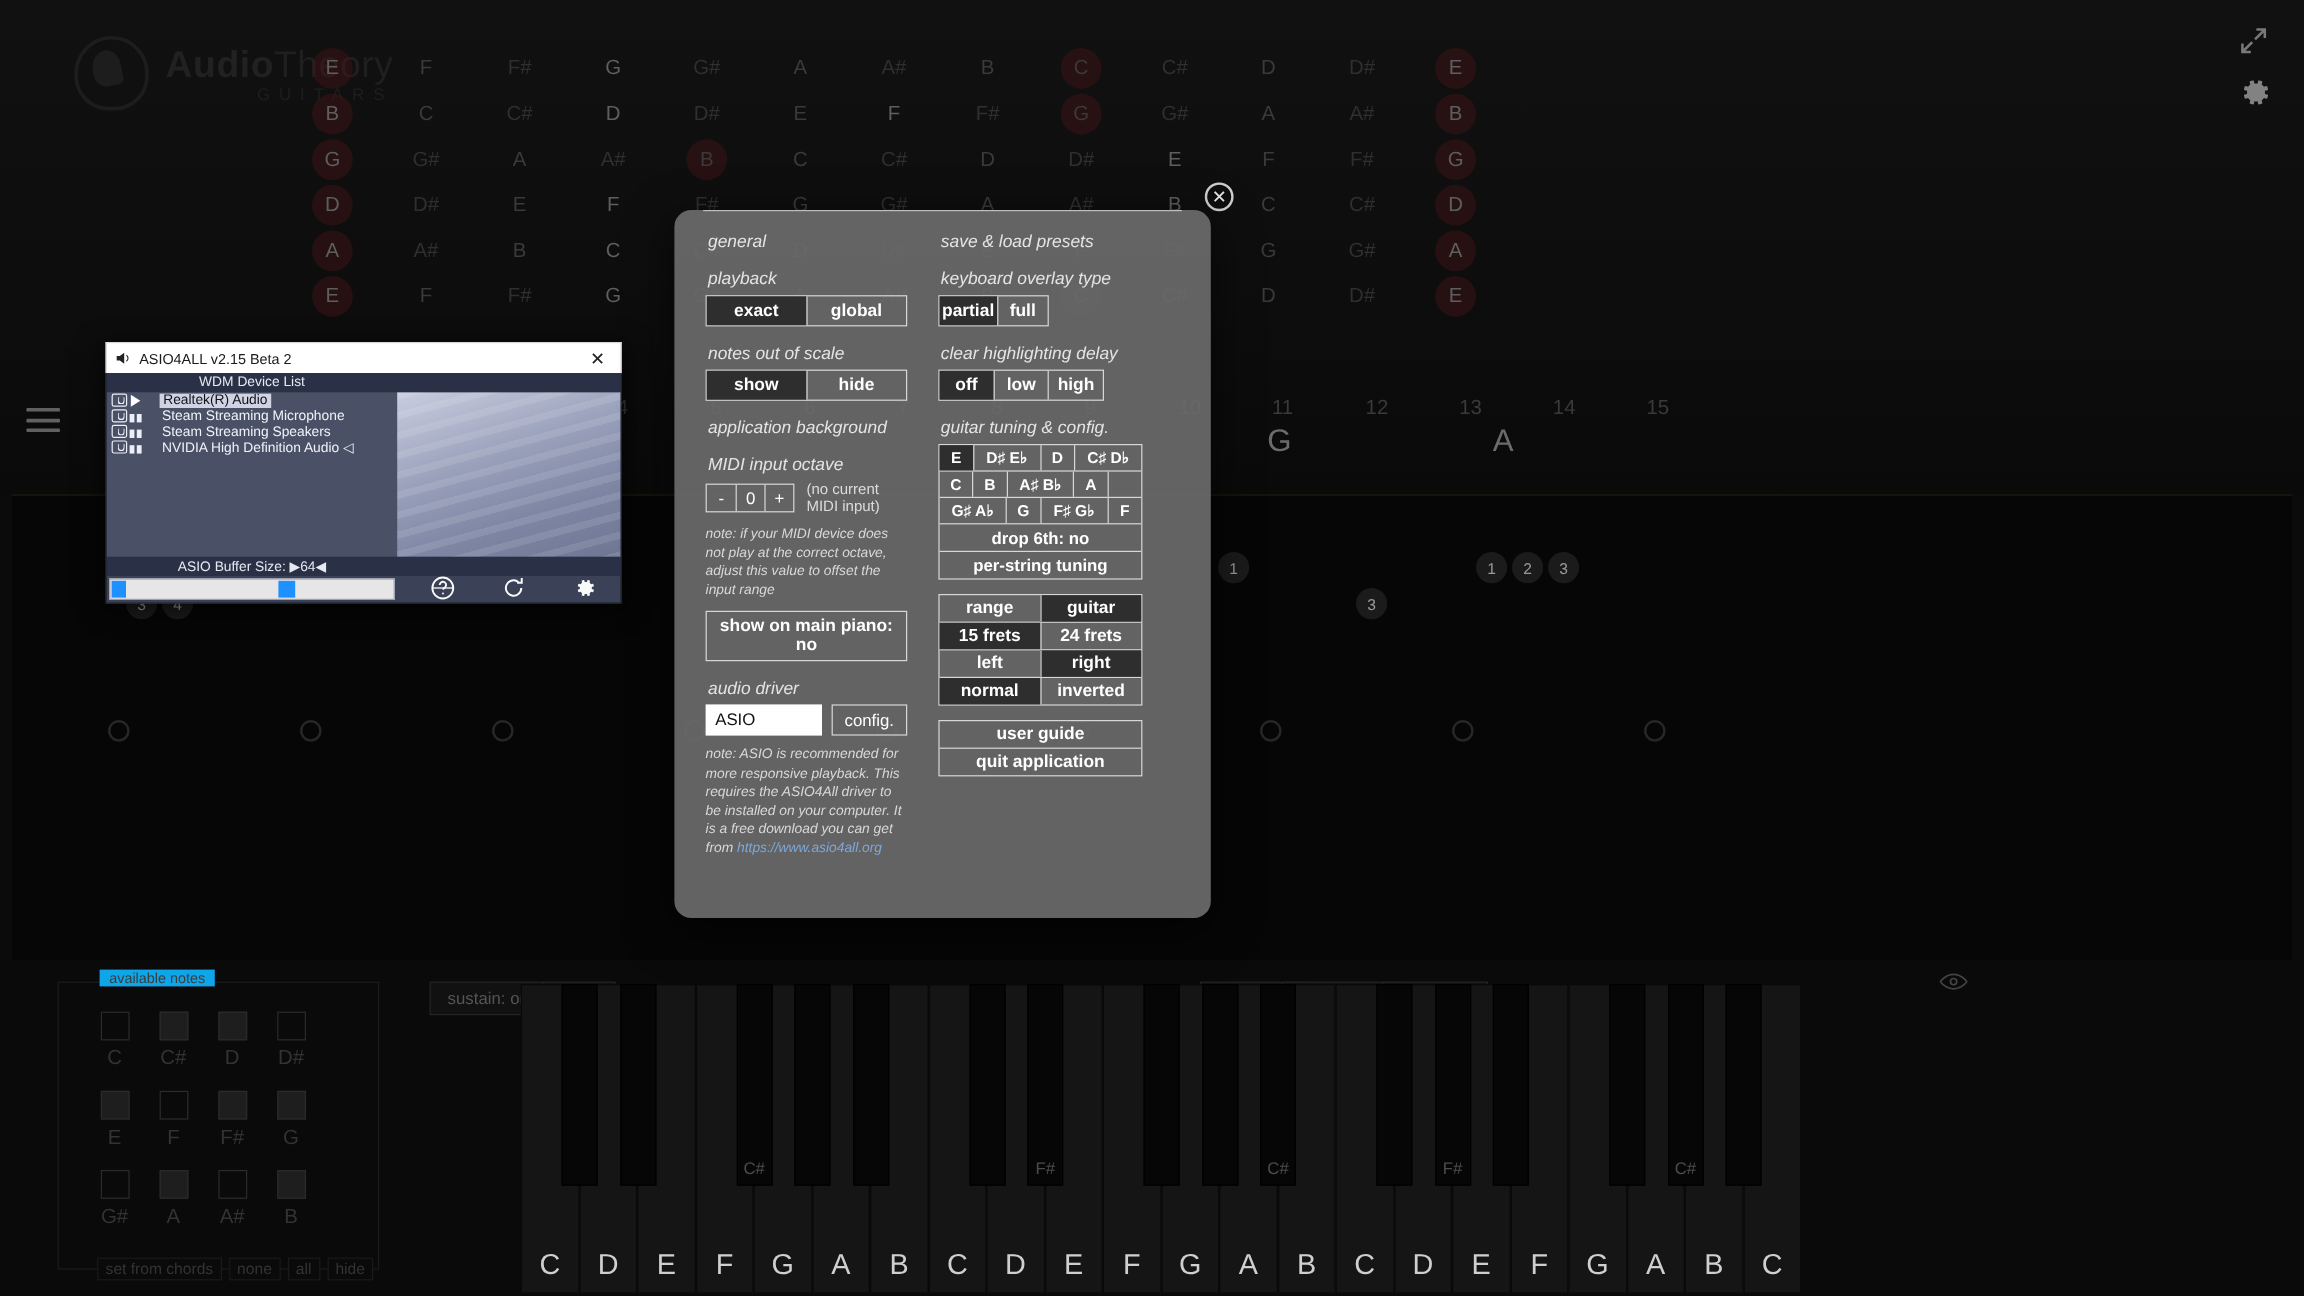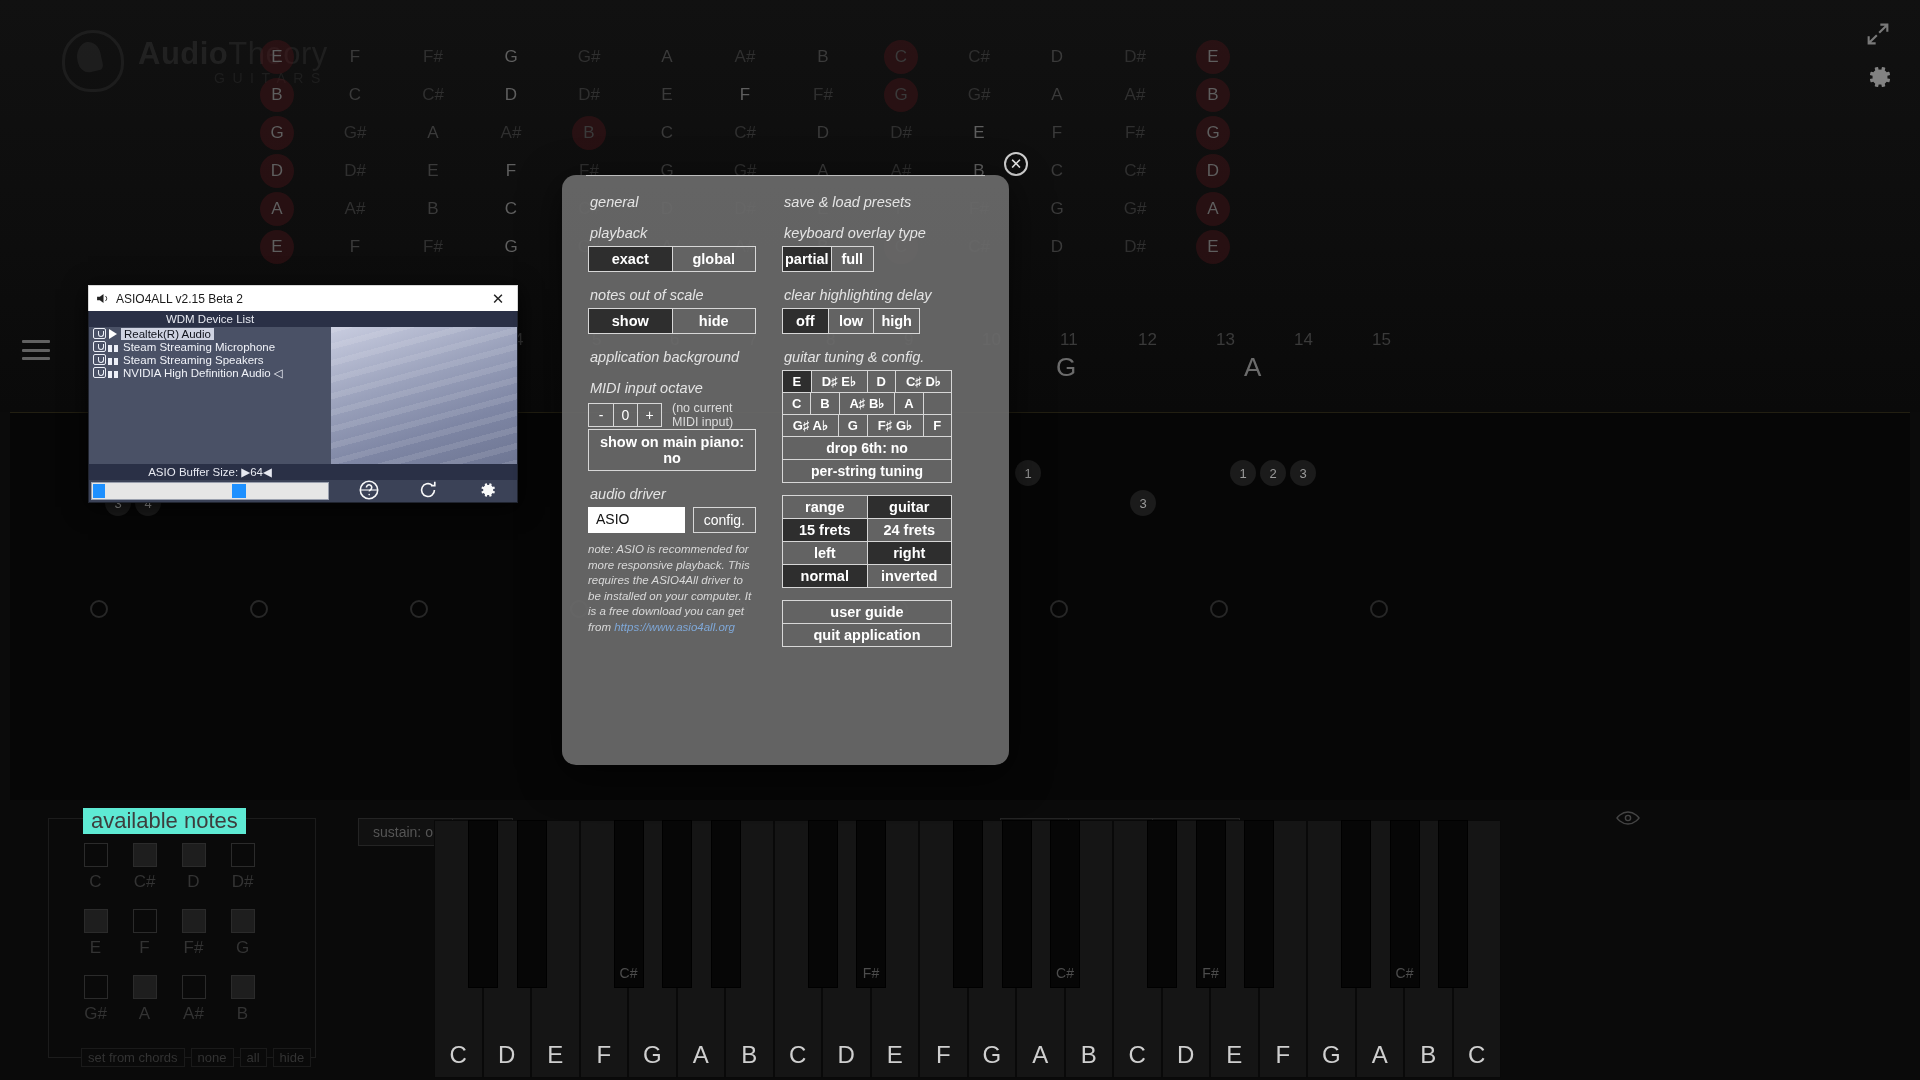--- a/index.html
+++ b/index.html
@@ -64,21 +64,21 @@
   
   .strings { position:absolute; left:60px; top:430px; width:1800px; height:230px; }
   .numdot { position:absolute; width:26px;height:26px;border-radius:50%; background:#1b1b1b; color:#9a9a9a; display:flex;align-items:center;justify-content:center;font-size:13px;}
   .opencirc { position:absolute; width:18px;height:18px;border-radius:50%;border:2px solid #272727;}
 
   
   .avail {
     position:absolute; left: 48px; top: 818px; width: 268px; height: 240px;
     border: 1px solid #1c1c1c;
   }
-  .avail-title { position:absolute; left: 34px; top:-11px; background:#5eead4; padding: 0 8px; color:#3d3d3d; font-size:22px; }
+  .avail-title { position:absolute; left: 34px; top:-11px; background:#0ea5e9; padding: 0 8px; color:#3d3d3d; font-size:12px; }
   .avail-grid { position:absolute; left: 22px; top: 24px; display:grid; grid-template-columns: repeat(4, 49px); gap: 0px 0px; }
   .acell { width:49px; height:66px; display:flex; flex-direction:column; align-items:center; }
   .abox { width:24px;height:24px;border:1px solid #2b2b2b; }
   .abox.on { background:#1e1e1e; }
   .alabel { margin-top: 5px; font-size:17px; color:#333; }
   .avail-foot { position:absolute; bottom:-10px; left:32px; display:flex; gap:6px; }
   .avail-foot div { background:#0a0a0a; padding:1px 6px; font-size:13px; color:#333; border:1px solid #1a1a1a; }
 
   
   .btm-btn { position:absolute; border:1px solid #242424; color:#555; font-size:14px; padding:5px 14px; background: #111; }
@@ -100,21 +100,21 @@
     font-family: "Liberation Sans", sans-serif;
   }
   .asio-title { height:26px; background:#ffffff; display:flex; align-items:center; padding:0 6px 0 8px; border:1px solid #d8d8d8; border-bottom:none;}
   .asio-spk { font-size:11px; color:#222; margin-right:6px; }
   .asio-title-text { font-size:12px; color:#1a1a1a; flex:1; }
   .asio-close { width:26px;height:22px; display:flex;align-items:center;justify-content:center; font-size:15px; color:#222; }
   .asio-body { position:relative; height:192px; background:#3b4257; border:1px solid #20242f; border-top:none; }
   .asio-hdr { position:absolute; left:0; top:0; width:242px; height:16px; background:#2a3046; color:#e7e9f1; font-size:11.5px; display:flex; align-items:center; justify-content:center;}
   .asio-hdr2 { position:absolute; left:242px; top:0; width:186px; height:16px; background:#2a3046; }
   .asio-list { position:absolute; left:0; top:16px; width:242px; bottom:38px; background:#4a5166; }
-  .asio-item { display:flex; align-items:center; gap:4px; padding:4px 4px; height:13px; }
+  .asio-item { display:flex; align-items:center; gap:16px; padding:4px 4px; height:13px; }
   .asio-ico { display:flex; align-items:center; }
   .ic-dev { width:13px;height:11px;border:1.5px solid #eceff7; border-radius:2px; position:relative; background:#4a5166;}
   .ic-dev::after{content:"";position:absolute;left:3.5px;top:1.5px;width:4px;height:5px;border:1.5px solid #eceff7;border-top:none;border-radius:0 0 3px 3px;}
   .ic-bars { width:11px;height:10px; display:flex; gap:2px; align-items:flex-end; }
   .ic-bars i { width:4px; height:7px; background:#eceff7; display:block;}
   .tri { width:0;height:0;border-left:8px solid #fff; border-top:5px solid transparent; border-bottom:5px solid transparent; }
   .asio-label { font-size:11.5px; color:#f0f2f8; }
   .asio-label.sel { background:#cfd3e2; color:#10131c; padding:0 3px; }
   .asio-pic { position:absolute; left:242px; top:16px; width:186px; bottom:38px;
               background: linear-gradient(160deg,#c9cde0 0%, #9aa1bb 40%, #7e86a4 70%, #6e7693 100%); }
@@ -564,20 +564,21 @@
 
         <div class="st-h mt">MIDI input octave</div>
         <div class="stepper">
           <div class="step-box">
             <div>-</div>
             <div>0</div>
             <div>+</div>
           </div>
           <div class="midi-note-inline">(no current MIDI input)</div>
         </div>
+        <div class="note">note: if your MIDI device does not play at the correct octave, adjust this value to offset the input range</div>
         <div class="grp">
           <div class="opt">show on main piano: no</div>
         </div>
 
         <div class="st-h mt">audio driver</div>
         <div class="driver-row">
           <div class="driver-field">ASIO</div>
           <div class="driver-cfg">config.</div>
         </div>
         <div class="note"><span>note: ASIO is recommended for more responsive playback. This requires the ASIO4All driver to be installed on your computer. It is a free download you can get from </span><a href="#">https://www.asio4all.org</a></div>

